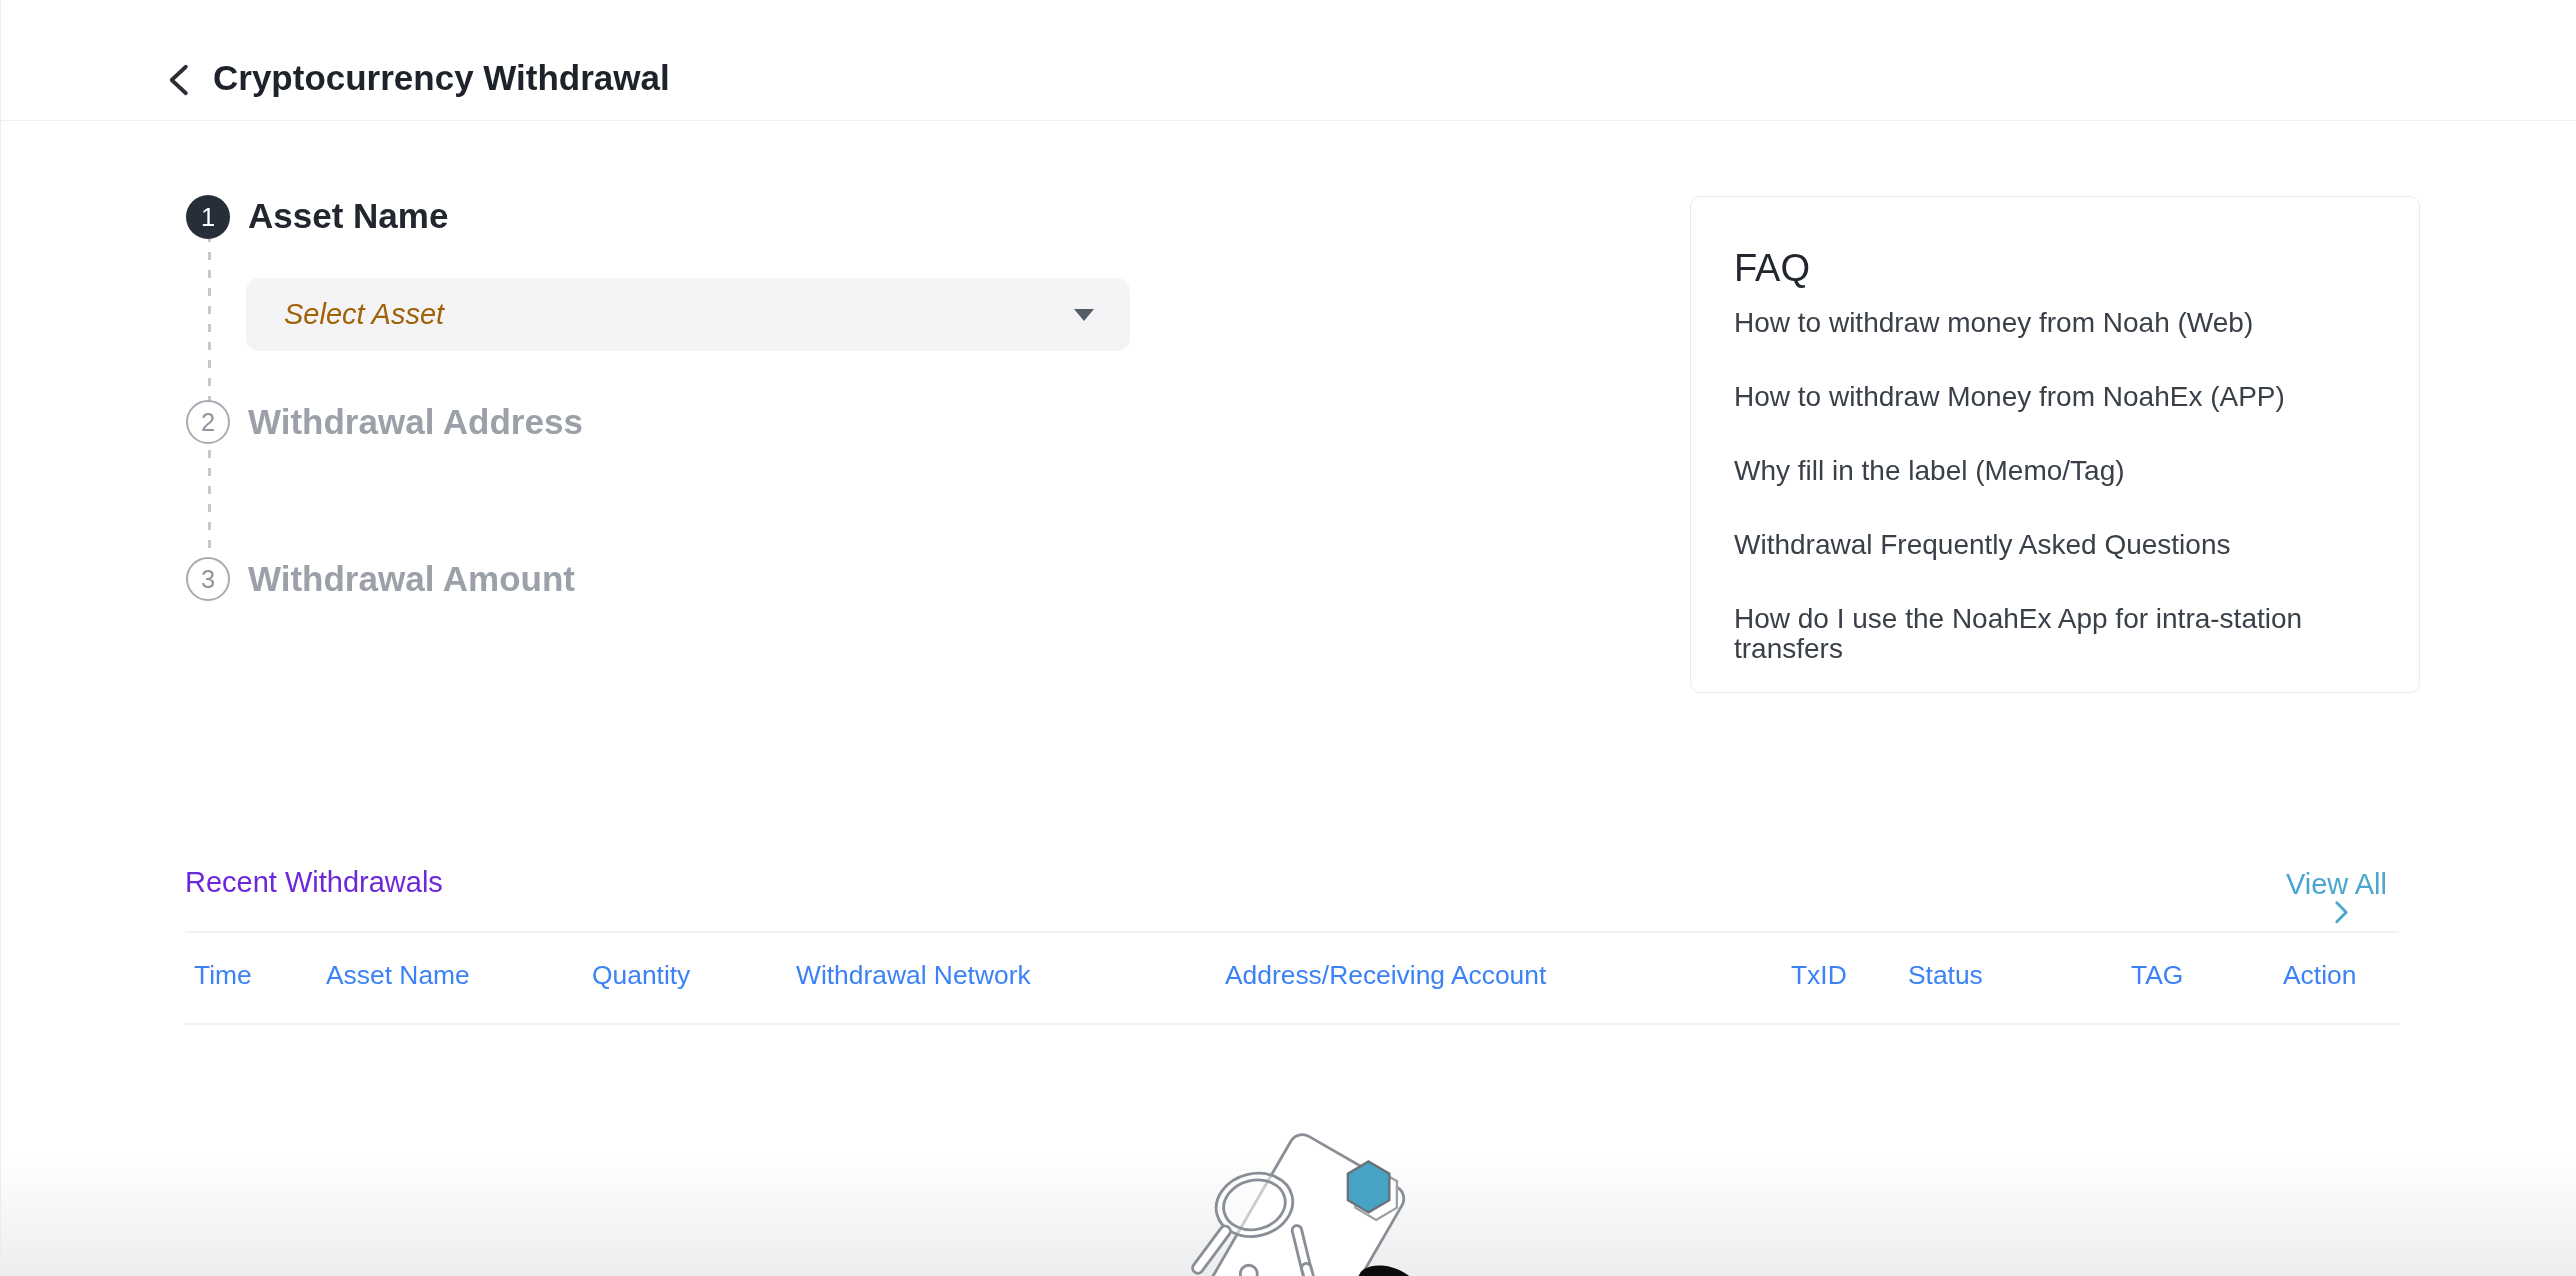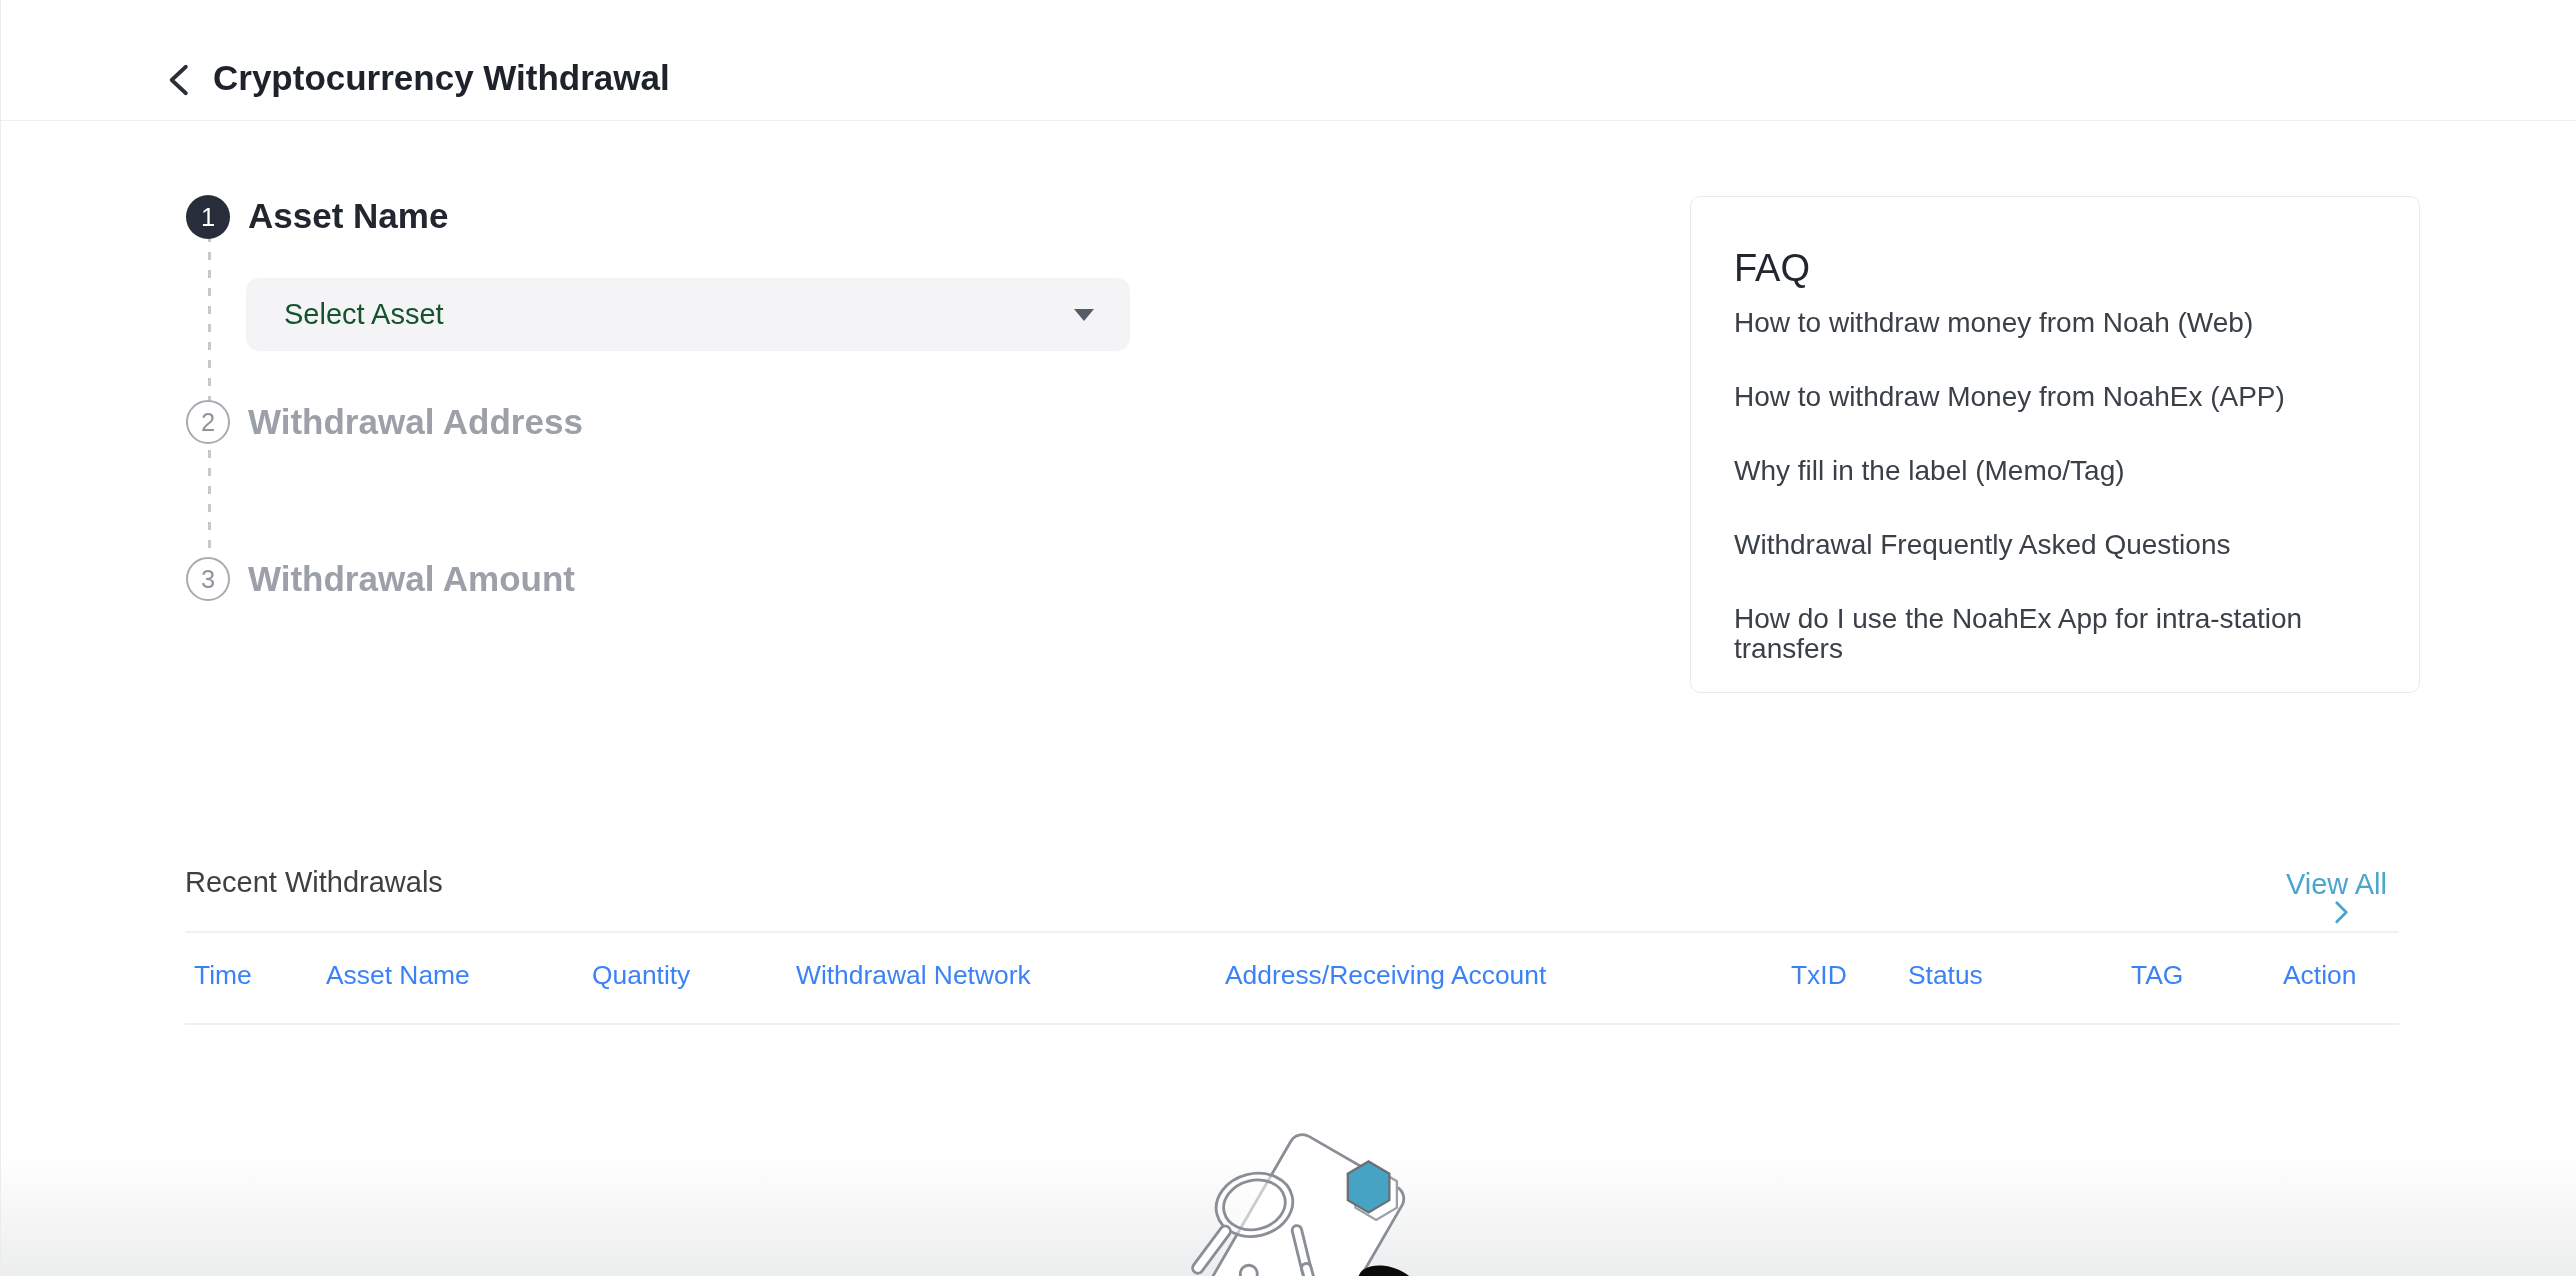--- a/index.html
+++ b/index.html
@@ -43,21 +43,21 @@
   }
   .step-label.active{color:#22272f;top:195px;}
   .step-label.l2{color:#9ba0a9;top:401px;}
   .step-label.l3{color:#9ba0a9;top:558px;text-align:center;}
   .asset-select{
     position:absolute;left:245px;top:278px;width:884px;height:73px;
     background:#f4f4f6;border-radius:13.2px;cursor:pointer;
   }
   .asset-select .ph{
     position:absolute;left:38px;top:0;line-height:73px;
-    font-size:29px;color:#14532d;
+    font-size:29px;color:#a16207;font-style:italic;
   }
   .asset-select .caret{
     position:absolute;right:36px;top:31px;width:0;height:0;
     border-left:10.4px solid transparent;border-right:10.4px solid transparent;
     border-top:12.3px solid #565c66;
   }
   
   .faq-card{
     position:absolute;left:1689px;top:196px;width:730px;height:497px;
     background:#fff;border:1.9px solid #e9ebed;border-radius:10px;
@@ -66,21 +66,21 @@
   .faq-title{
     font-size:38px;line-height:45px;font-weight:500;color:#22272f;margin:0 0 17px 0;
   }
   .faq-item{
     display:block;font-size:28px;line-height:30px;color:#3a4048;
     margin-bottom:44px;cursor:pointer;text-decoration:none;
   }
   
   .recent-title{
     position:absolute;left:184px;top:865px;
-    font-size:29px;line-height:34px;font-weight:500;color:#404040;margin:0;
+    font-size:29px;line-height:34px;font-weight:500;color:#6d28d9;margin:0;
   }
   .view-all{
     position:absolute;right:189px;top:868px;display:flex;align-items:center;
     font-size:29px;line-height:32px;color:#4ba6cd;cursor:pointer;text-decoration:none;flex-direction:column;
   }
   .view-all svg{margin-left:9.4px;}
   .rule{position:absolute;left:184px;width:2214px;height:1.9px;background:#eef0f2;}
   .rule.r1{top:931px;} .rule.r2{top:1023px;}
   .th{
     position:absolute;top:959px;font-size:26.4px;line-height:32px;color:#3b82f6;white-space:nowrap;

